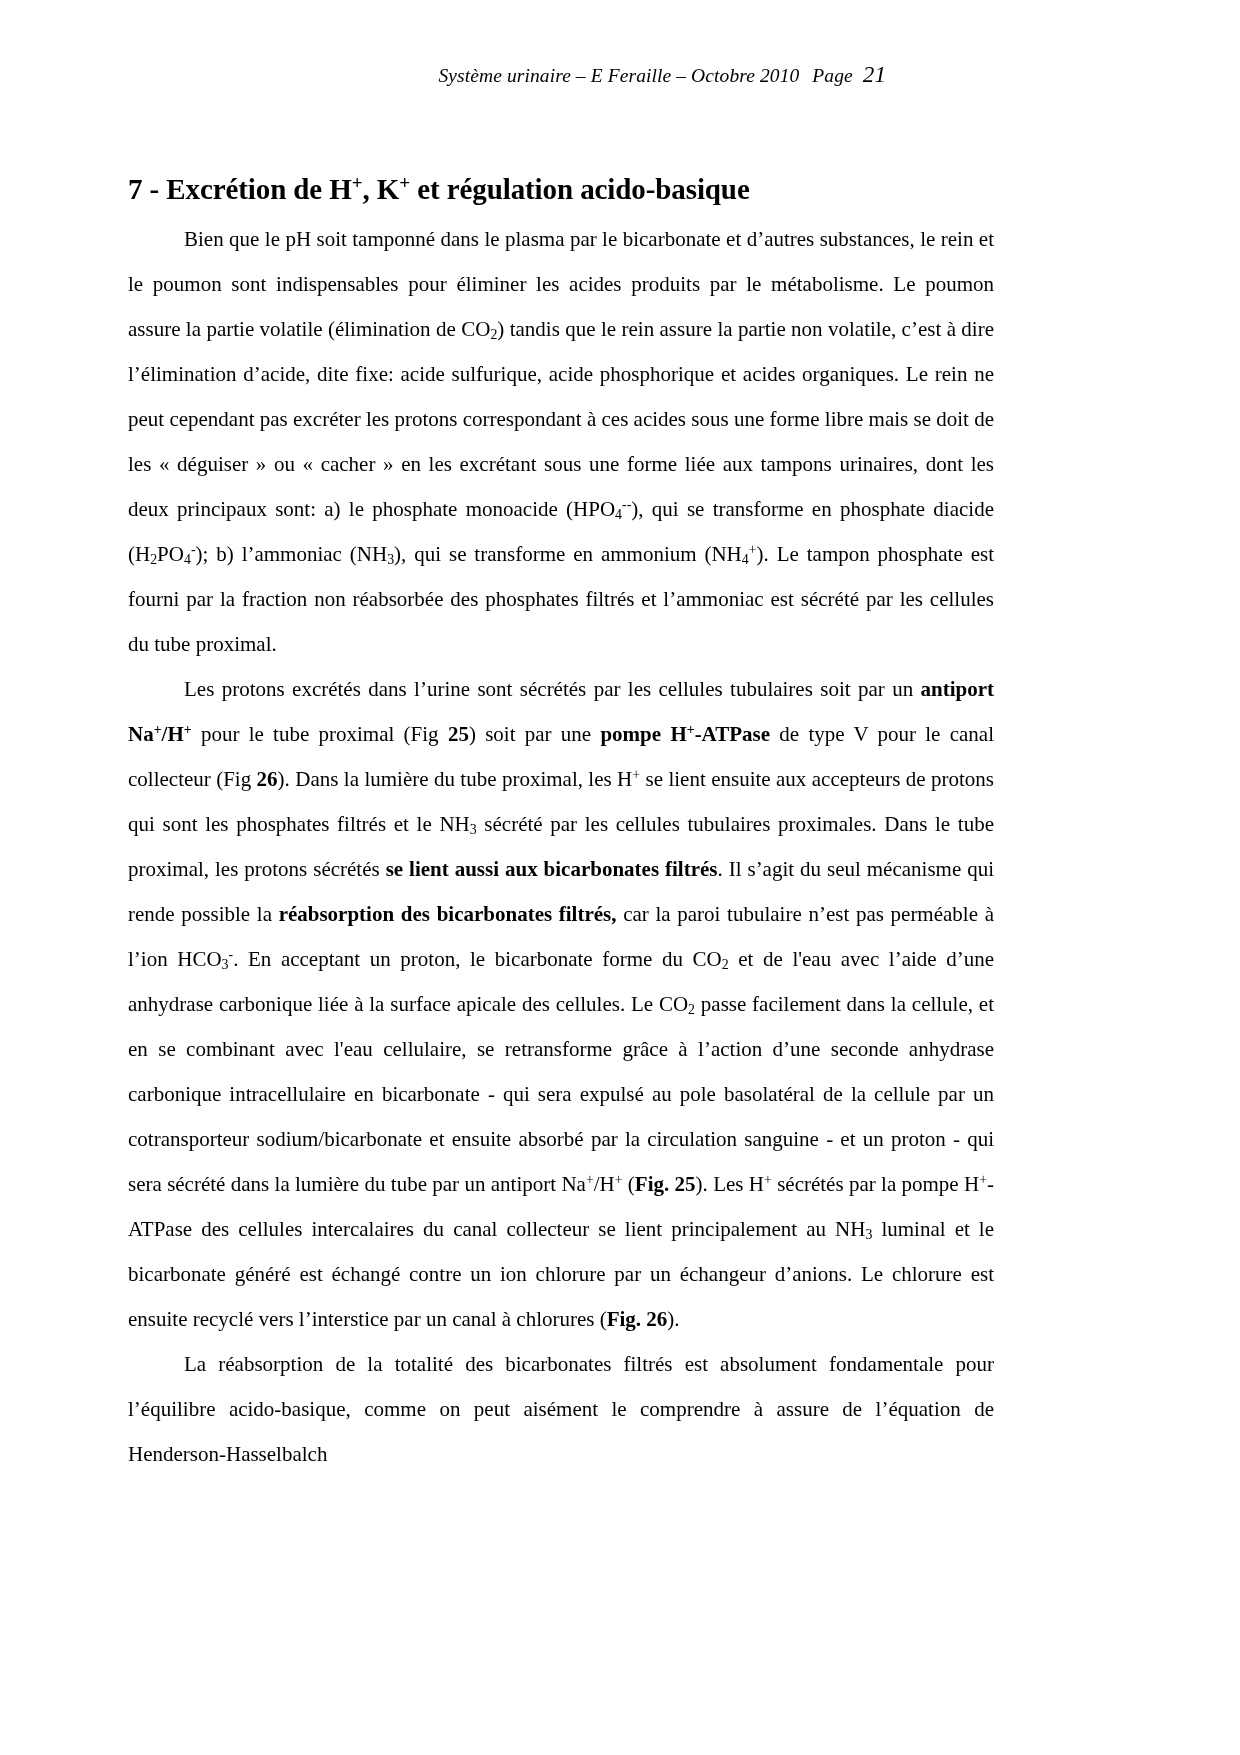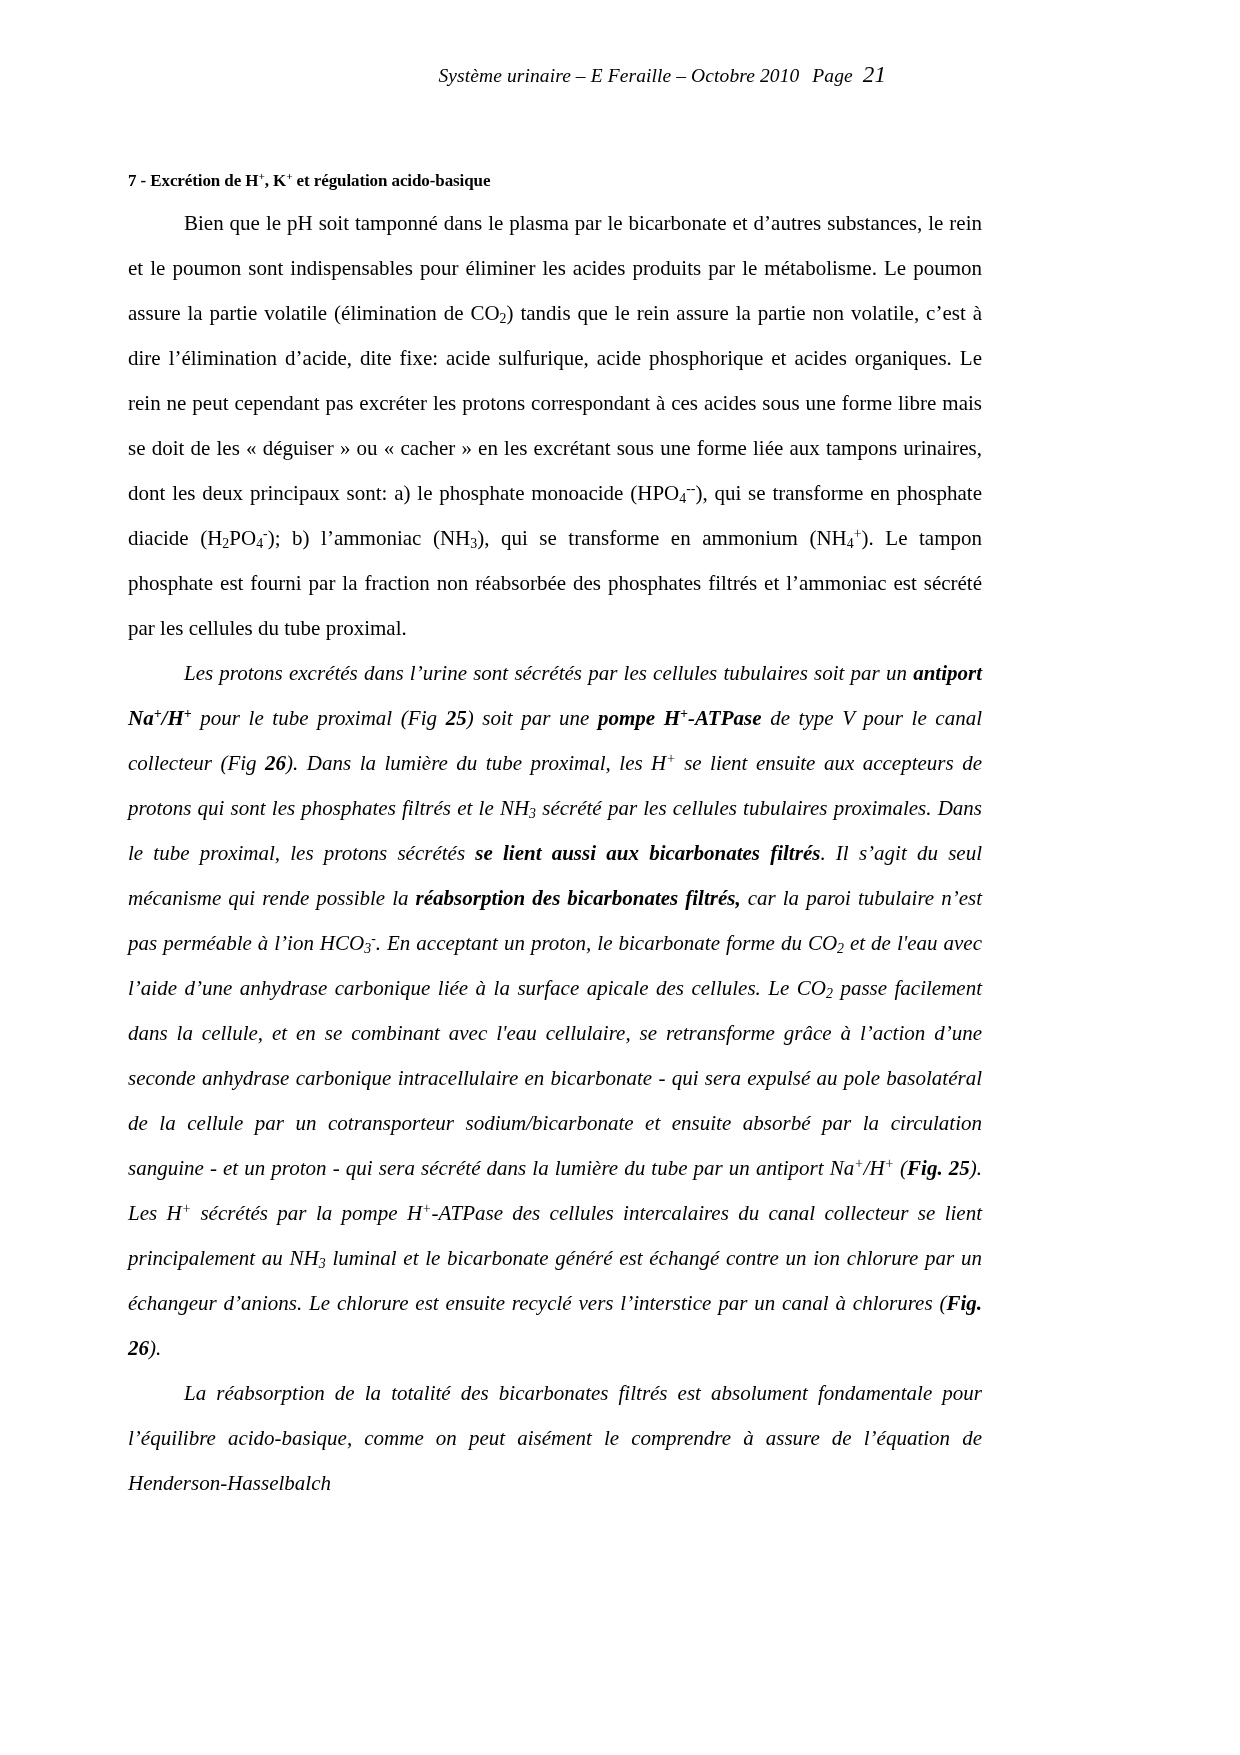--- a/index.html
+++ b/index.html
@@ -32,46 +32,45 @@
     font-size: 23px;
     font-style: italic;
   }
   .content {
     position: absolute;
     left: 128px;
     top: 170px;
     width: 866px;
   }
   h1.doc-title {
-    font-size: 17px;
+    font-size: 29px;
     font-weight: bold;
     margin: 0 0 0 0;
     padding: 0;
     line-height: 1.35;
     letter-spacing: -0.1px;
   }
   h2.doc-subtitle {
     font-size: 20.5px;
     font-weight: bold;
     margin: 17px 0 0 0;
     padding: 0;
     line-height: 1.3;
   }
   p.body-par {
     font-size: 21px;
     line-height: 45px;
-    margin: 8px 12px 0 0;
+    margin: 8px 0 0 0;
     padding: 0;
     text-align: justify;
     text-indent: 56px;
     hyphens: none;
   }
   p.body-par.tight {
     margin-top: 0;
-    font-style: italic;
   }
   sup {
     font-size: 0.66em;
     vertical-align: 0.52em;
     line-height: 0;
   }
   sub {
     font-size: 0.66em;
     vertical-align: -0.22em;
     line-height: 0;

